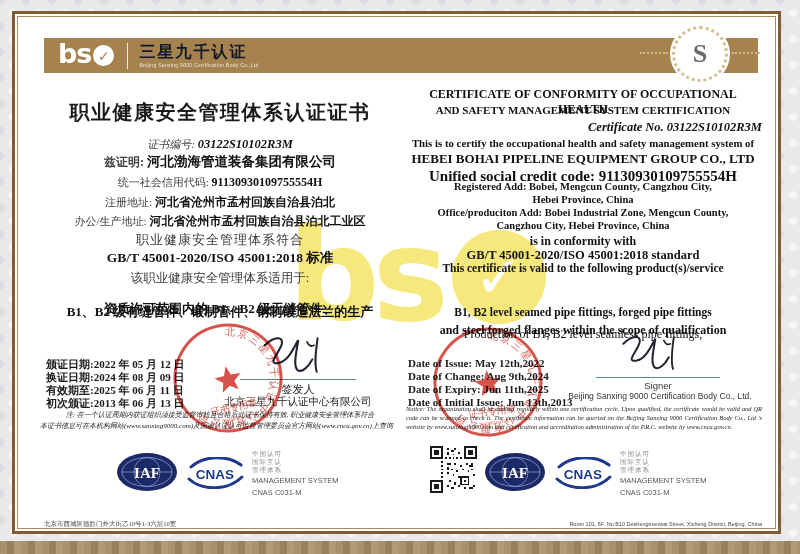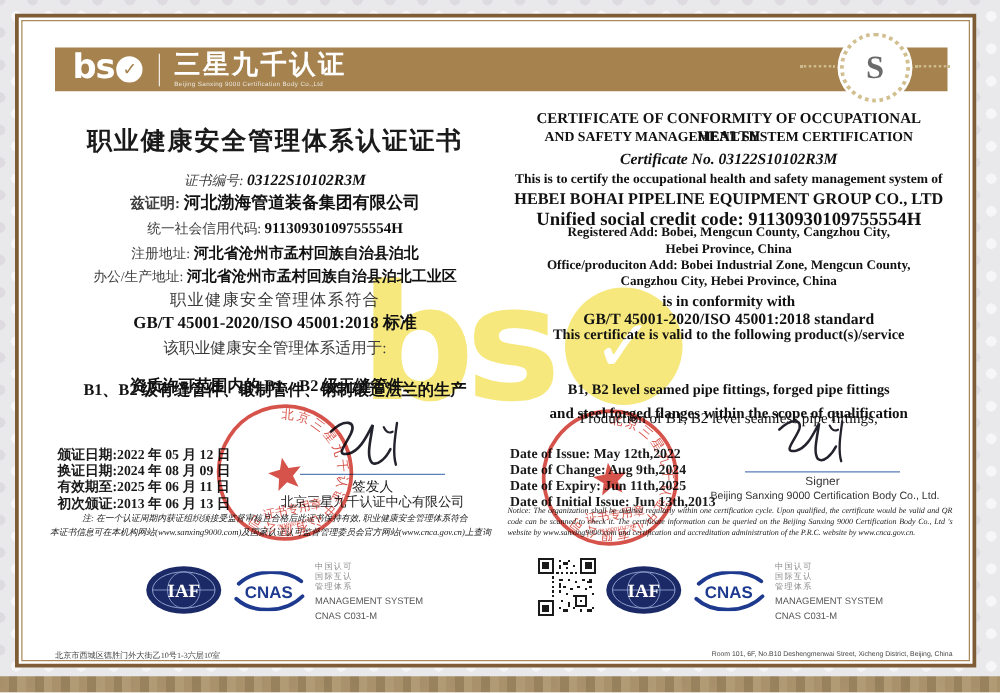--- a/index.html
+++ b/index.html
@@ -42,21 +42,21 @@
     transform:translateY(-2px);
   }
   .logo-o {
     display:inline-flex; align-items:center; justify-content:center;
     width:21px; height:21px; border-radius:50%; background:#fff; margin-left:2px;
     font-family:"DejaVu Sans",sans-serif; font-weight:bold; font-size:14px; color:#a5824e;
   }
   .band-divider { width:1px; height:26px; background:rgba(255,255,255,.85); margin:0 11px 0 13px; }
   .band-cn {
     font-family:"Liberation Sans","DejaVu Sans",sans-serif;
-    font-size:21px; font-weight:bold; color:#ffffff; letter-spacing:2px; line-height:1.1;
+    font-size:16px; font-weight:bold; color:#0f172a; letter-spacing:2px; line-height:1.1;
   }
   .band-en {
     font-family:"Liberation Sans",sans-serif; font-size:5px; color:rgba(255,255,255,.8);
     letter-spacing:.3px; margin-top:1px;
   }
   .medallion {
     position:absolute; left:672px; top:26px; width:56px; height:56px; z-index:3;
     background:#fff; border-radius:50%; border:3px dotted #d2bf90;
     display:flex; align-items:center; justify-content:center;
     box-shadow:0 0 0 2px #fff;
@@ -100,21 +100,21 @@
   .line-office { top:202px; font-size:11px; }
   .line-office .val { font-size:12px; font-weight:bold; }
   .line-conform { top:220px; font-size:13px; color:#3a3a3a; letter-spacing:1px; }
   .line-standard { top:238px; font-size:13.5px; font-weight:bold; }
   .line-apply { top:259px; font-size:12.5px; color:#3a3a3a; }
   .line-scope1 { top:289px; font-size:13px; font-weight:bold; }
   .line-scope2 { top:292px; font-size:13px; font-weight:bold; }
 
   .r-t1 { top:87px; font-size:12px; font-weight:bold; }
   .r-t2 { top:104px; font-size:11px; font-weight:bold; }
-  .r-certno { top:120px; font-size:12.5px; font-weight:bold; font-style:italic; }
+  .r-certno { top:120px; font-size:12.5px; font-weight:bold; font-style:italic;text-align:right; }
   .r-certify { top:137px; font-size:10.8px; font-weight:bold; }
   .r-company { top:151px; font-size:13px; font-weight:bold; }
   .r-credit { top:168px; font-size:15px; font-weight:bold; }
   .r-reg1 { top:181px; font-size:10.5px; font-weight:bold; }
   .r-reg2 { top:194px; font-size:10.5px; font-weight:bold; }
   .r-office1 { top:207px; font-size:10.5px; font-weight:bold; }
   .r-office2 { top:220px; font-size:10.5px; font-weight:bold; }
   .r-conform { top:234px; font-size:12px; font-weight:bold; }
   .r-standard { top:248px; font-size:12.5px; font-weight:bold; }
   .r-valid { top:262px; font-size:11.5px; font-weight:bold; }

